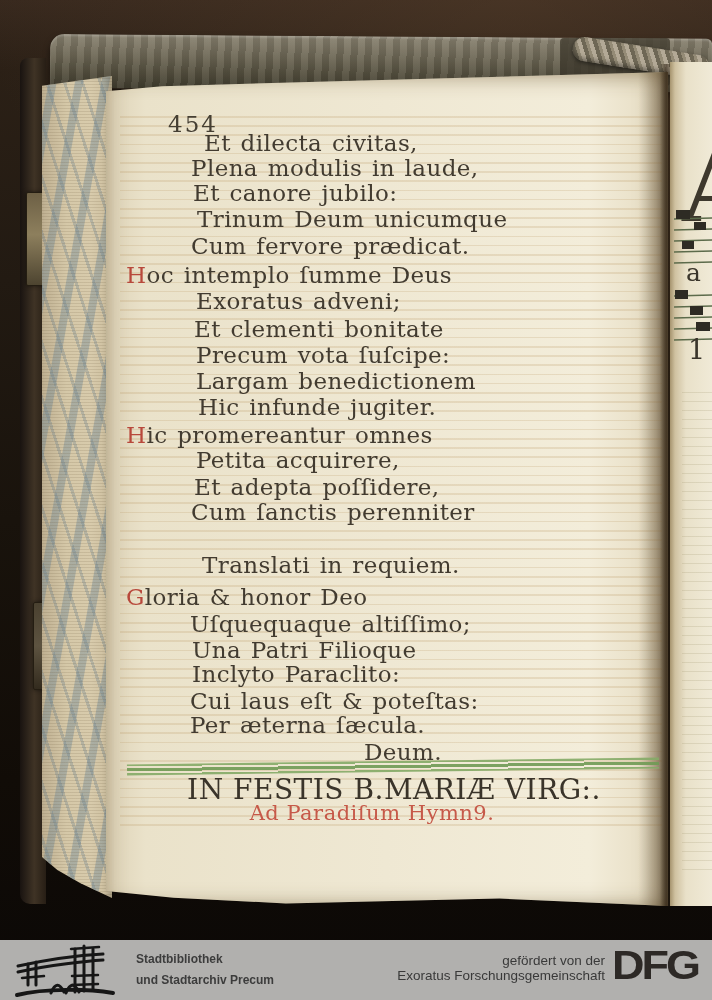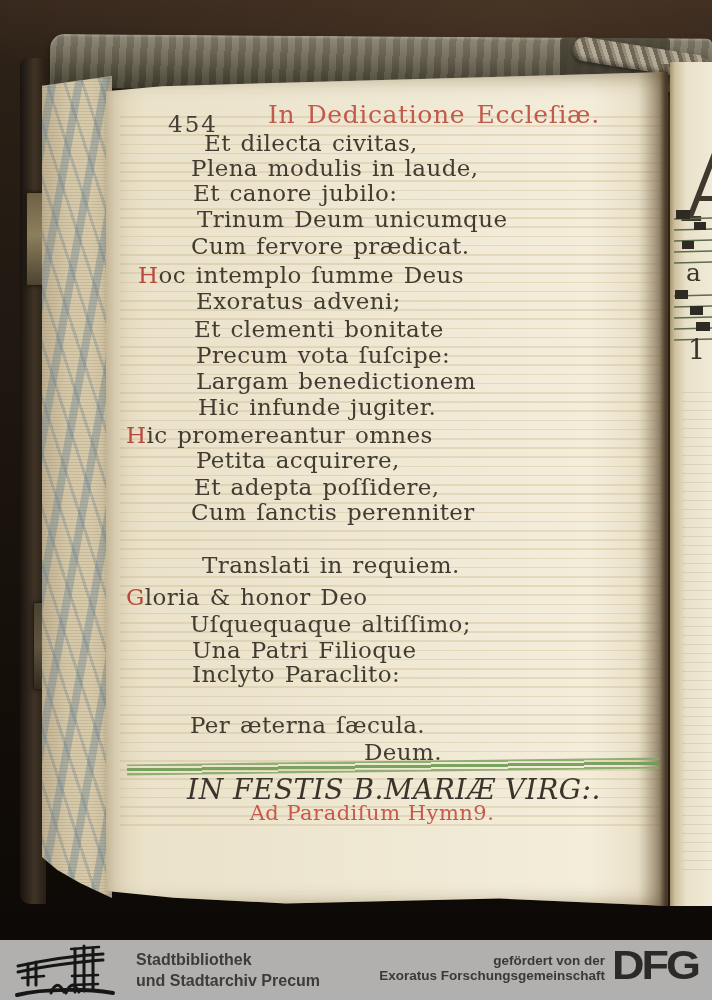--- a/index.html
+++ b/index.html
@@ -89,27 +89,27 @@
   
   .txt{position:absolute;color:#423b30;font-size:23px;line-height:1;letter-spacing:.4px;word-spacing:2px;white-space:nowrap;}
   .cap{color:#b8483b;}
   .pagenum{position:absolute;left:168px;top:111px;font-size:23px;color:#45403itod4;color:#453f33;letter-spacing:2px;}
   .runhead{position:absolute;left:268px;top:100px;font-size:25px;color:#c05a4a;letter-spacing:.6px;word-spacing:3px;white-space:nowrap;}
   .rule-green{
     position:absolute;left:127px;top:761px;width:532px;height:11px;
     transform:rotate(-.75deg);opacity:.9;
     background:linear-gradient(180deg,#84aa66 0 2px,transparent 2px 4px,#6f9a54 4px 7px,transparent 7px 9px,#84aa66 9px 11px);
   }
-  .sec-title{position:absolute;left:114px;top:773px;width:560px;text-align:center;font-size:28px;color:#3a342a;letter-spacing:.5px;white-space:nowrap;font-style:italic;}
+  .sec-title{position:absolute;left:114px;top:773px;width:560px;text-align:center;font-size:28px;color:#3a342a;letter-spacing:.5px;white-space:nowrap;}
   .sec-sub{position:absolute;left:114px;top:801px;width:516px;text-align:center;font-size:21px;color:#c65949;letter-spacing:.5px;white-space:nowrap;}
   
   .footer{position:absolute;left:0;top:940px;width:712px;height:60px;background:#b1b0ae;font-family:"Liberation Sans",sans-serif;}
   .pn-logo{position:absolute;left:10px;top:2px;}
-  .lib-text{position:absolute;left:136px;top:9px;font-size:16px;font-weight:bold;color:#3c3c3c;line-height:21px;}
-  .funding{position:absolute;left:355px;top:13px;width:250px;text-align:right;font-size:13.5px;font-weight:bold;color:#393939;line-height:15px;}
+  .lib-text{position:absolute;left:136px;top:9px;font-size:12px;font-weight:bold;color:#3c3c3c;line-height:21px;}
+  .funding{position:absolute;left:355px;top:13px;width:250px;text-align:right;font-size:13.5px;font-weight:normal;color:#393939;line-height:15px;}
   .dfg{position:absolute;left:612px;top:1px;font-size:45px;font-weight:bold;color:#2d2926;letter-spacing:-3px;transform:scaleY(.92);transform-origin:top left;}
 </style>
 </head>
 <body>
 
 <div class="stage">
 
   <div class="top-edge"></div>
   <div class="top-edge-dark"></div>
   <div class="endband"></div>
@@ -150,42 +150,42 @@
         <rect x="1" y="2" width="13" height="9"></rect>
           <rect x="16" y="18" width="13" height="9"></rect>
         <rect x="22" y="34" width="14" height="9"></rect>
       </g>
     </svg>
     <div class="np-number">1</div>
     <div class="np-faint"></div>
   </div>
 
   <div class="pagenum">454</div>
-  <div class="runhead">In Dedicatione Eccleſiæ.</div>
 
   <div class="txt" style="top:132px;left:204px">Et dilecta civitas,</div>
   <div class="txt" style="top:182px;left:193px">Et canore jubilo:</div>
   <div class="txt" style="top:157px;left:191px">Plena modulis in laude,</div>
   <div class="txt" style="top:208px;left:197px">Trinum Deum unicumque</div>
   <div class="txt" style="top:235px;left:191px">Cum fervore prædicat.</div>
-  <div class="txt" style="top:264px;left:138px"><span class="cap">H</span><span>oc intemplo ſumme Deus</span></div>
+  <div class="txt" style="top:264px;left:126px"><span class="cap">H</span><span>oc intemplo ſumme Deus</span></div>
   <div class="txt" style="top:290px;left:196px">Exoratus adveni;</div>
   <div class="txt" style="top:318px;left:194px">Et clementi bonitate</div>
   <div class="txt" style="top:344px;left:196px">Precum vota ſuſcipe:</div>
   <div class="txt" style="top:370px;left:196px">Largam benedictionem</div>
   <div class="txt" style="top:396px;left:198px">Hic infunde jugiter.</div>
   <div class="txt" style="top:424px;left:126px"><span class="cap">H</span><span>ic promereantur omnes</span></div>
   <div class="txt" style="top:449px;left:196px">Petita acquirere,</div>
   <div class="txt" style="top:476px;left:194px">Et adepta poſſidere,</div>
   <div class="txt" style="top:501px;left:191px">Cum ſanctis perenniter</div>
   <div class="txt" style="top:554px;left:202px">Translati in requiem.</div>
   <div class="txt" style="top:586px;left:126px"><span class="cap">G</span><span>loria &amp; honor Deo</span></div>
   <div class="txt" style="top:613px;left:190px">Uſquequaque altiſſimo;</div>
   <div class="txt" style="top:639px;left:192px">Una Patri Filioque</div>
   <div class="txt" style="top:663px;left:192px">Inclyto Paraclito:</div>
+  <div class="txt" style="top:690px;left:190px">Cui laus eſt &amp; poteſtas:</div>
   <div class="txt" style="top:714px;left:190px">Per æterna ſæcula.</div>
   <div class="txt" style="top:741px;left:364px">Deum.</div>
 
   <div class="rule-green"></div>
   <div class="sec-title">IN FESTIS B.MARIÆ VIRG:.</div>
   <div class="sec-sub">Ad Paradiſum Hymn9.</div>
 
   <div class="footer">
     <svg class="pn-logo" width="110" height="58" viewBox="0 0 100 58">
       <g stroke="#161616" fill="none" stroke-linecap="round">

